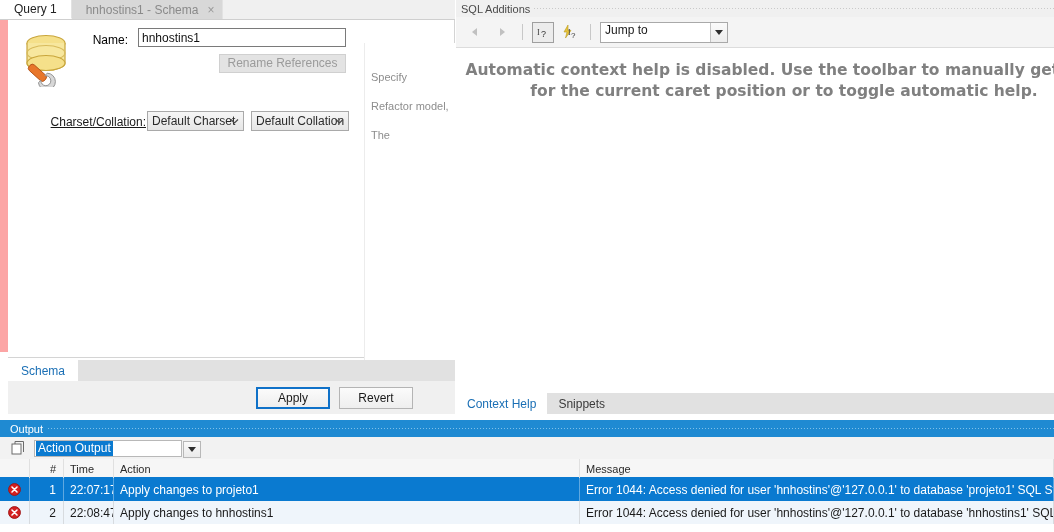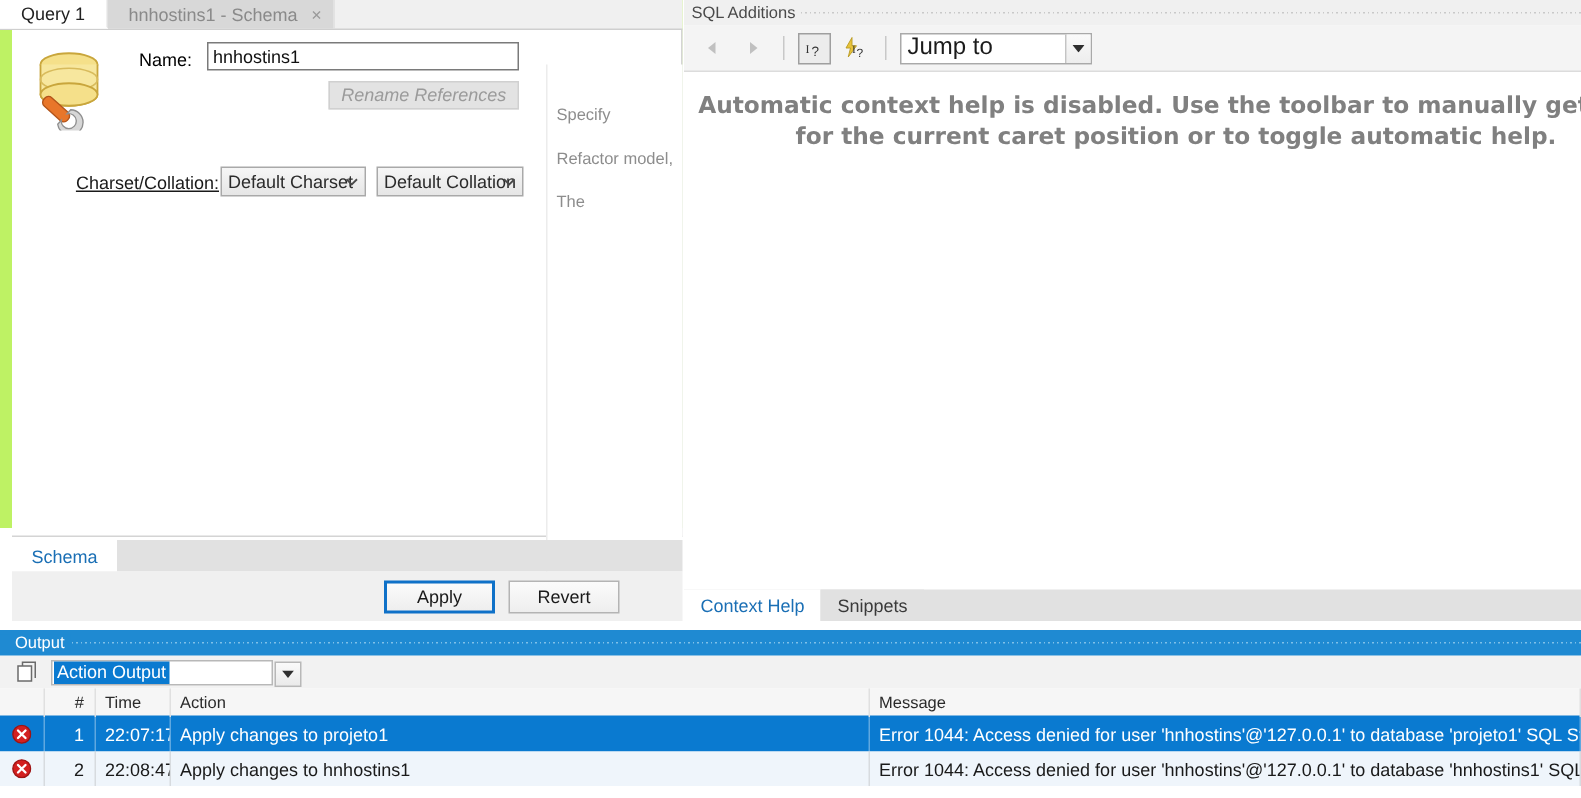--- a/index.html
+++ b/index.html
@@ -8,21 +8,21 @@
     font-family: "Liberation Sans", sans-serif;
     font-size: 12px;
     background: #ffffff;
     overflow: hidden;
   }
   #app { position: relative; width: 1054px; height: 532px; }
 
   
   #left-pane {
     position: absolute; left: 0; top: 0; width: 455px; height: 352px;
-    background: #bef264;
+    background: #fca5a5;
   }
   
   #editor-tabbar {
     position: absolute; left: 0; top: 0; width: 455px; height: 20px;
     background: #f0f0f0;
     border-bottom: 1px solid #cfcfcf;
     display: flex; align-items: stretch;
   }
   .etab {
     display: flex; align-items: center; padding: 0 14px;
@@ -49,21 +49,21 @@
   #name-input {
     position: absolute; left: 130px; top: 8px; width: 208px; height: 19px;
     border: 1px solid #7a7a7a; background: #ffffff;
     font-family: "Liberation Sans", sans-serif; font-size: 12px;
     color: #111; padding: 0 3px; outline: none;
   }
   #rename-refs {
     position: absolute; left: 211px; top: 34px; width: 127px; height: 19px;
     background: #e3e3e3; border: 1px solid #d0d0d0;
     color: #9b9b9b; font-size: 12px; font-family: "Liberation Sans", sans-serif;
-    text-align: center; line-height: 17px; font-style: italic;
+    text-align: center; line-height: 17px;
   }
   #charset-label {
     position: absolute; left: 18px; top: 95px; width: 120px; text-align: right;
     font-size: 12px; color: #1a1a1a; text-decoration: underline;
   }
   .wb-select {
     position: absolute; height: 20px;
     background: linear-gradient(#f6f6f6, #e6e6e6);
     border: 1px solid #a9a9a9;
     font-size: 12px; color: #2b2b2b;
@@ -141,21 +141,21 @@
   }
   .tb-sep { width: 1px; height: 16px; background: #c8c8c8; margin: 0 4px; }
   .tb-icon {
     width: 22px; height: 21px; display: flex; align-items: center; justify-content: center;
   }
   .tb-icon.boxed { border: 1px solid #9f9f9f; background: #ececec; }
   #jumpto {
     position: relative; width: 128px; height: 21px;
     background: #ffffff; border: 1px solid #a9a9a9;
     display: flex; padding-left: 4px;
-    font-size: 16px; color: #1b1b1b;
+    font-size: 12px; color: #1b1b1b;
   }
   #jumpto .drop {
     position: absolute; right: 0; top: 0; bottom: 0; width: 17px;
     background: linear-gradient(#fafafa, #ededed); border-left: 1px solid #c4c4c4;
     display: flex; align-items: center; justify-content: center;
   }
   #help-body {
     position: absolute; left: 0; top: 49px; width: 598px; height: 340px;
     background: #ffffff; padding-top: 11px; overflow: hidden;
   }

